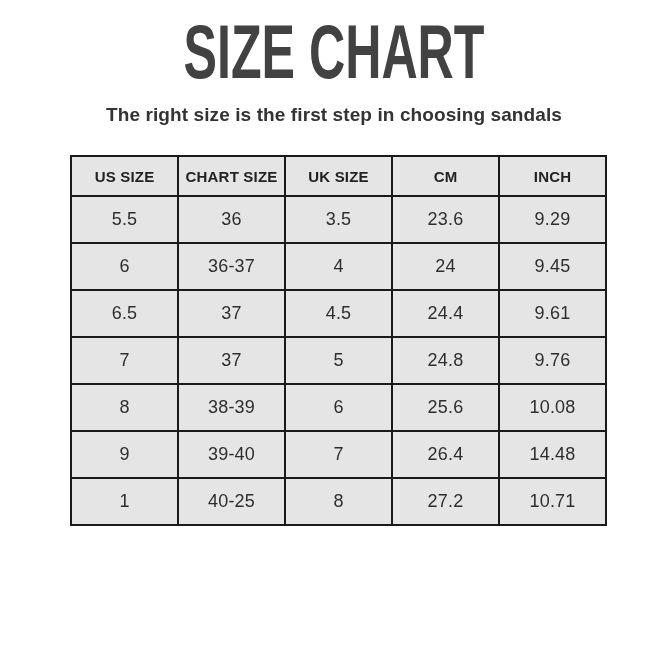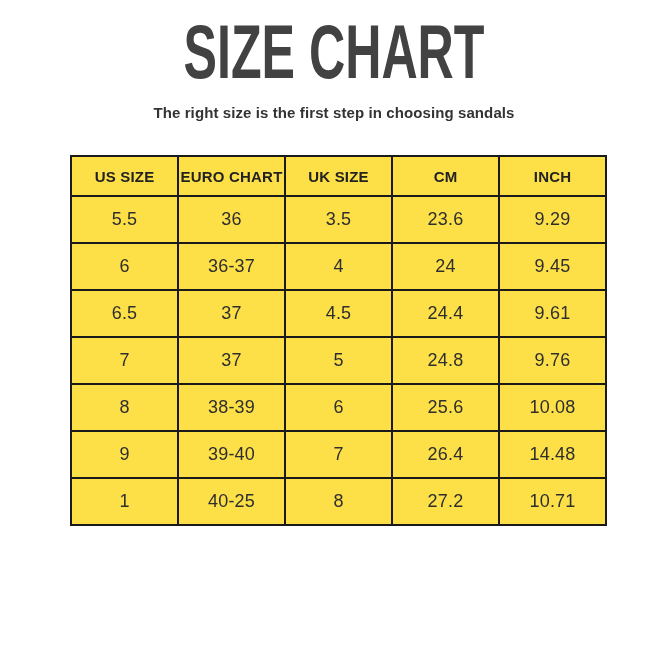--- a/index.html
+++ b/index.html
@@ -25,35 +25,35 @@
     font-weight: 700;
     line-height: 1.0;
     color: #424242;
     letter-spacing: 0px;
     transform: scaleX(0.66);
     transform-origin: 50% 50%;
     white-space: nowrap;
   }
   .subtitle {
     margin-top: 14px;
-    font-size: 15px;
+    font-size: 19px;
     font-weight: 700;
     color: #333333;
     letter-spacing: 0.1px;
     white-space: nowrap;
   }
   table.size-chart {
     position: absolute;
     left: 70px;
     top: 155px;
     width: 537px;
     height: 371px;
     border-collapse: collapse;
     table-layout: fixed;
-    background: #fde047;
+    background: #e5e5e5;
   }
   table.size-chart th,
   table.size-chart td {
     border: 2px solid #1a1a1a;
     text-align: center;
     vertical-align: middle;
     width: 20%;
   }
   table.size-chart th {
     height: 40px;
@@ -76,21 +76,21 @@
 
   <div class="header">
     <div class="title">SIZE CHART</div>
     <div class="subtitle">The right size is the first step in choosing sandals</div>
   </div>
 
   <table class="size-chart">
     <thead>
       <tr>
         <th>US SIZE</th>
-        <th>EURO CHART</th>
+        <th>CHART SIZE</th>
         <th>UK SIZE</th>
         <th>CM</th>
         <th>INCH</th>
       </tr>
     </thead>
     <tbody>
       <tr>
         <td>5.5</td>
         <td>36</td>
         <td>3.5</td>

